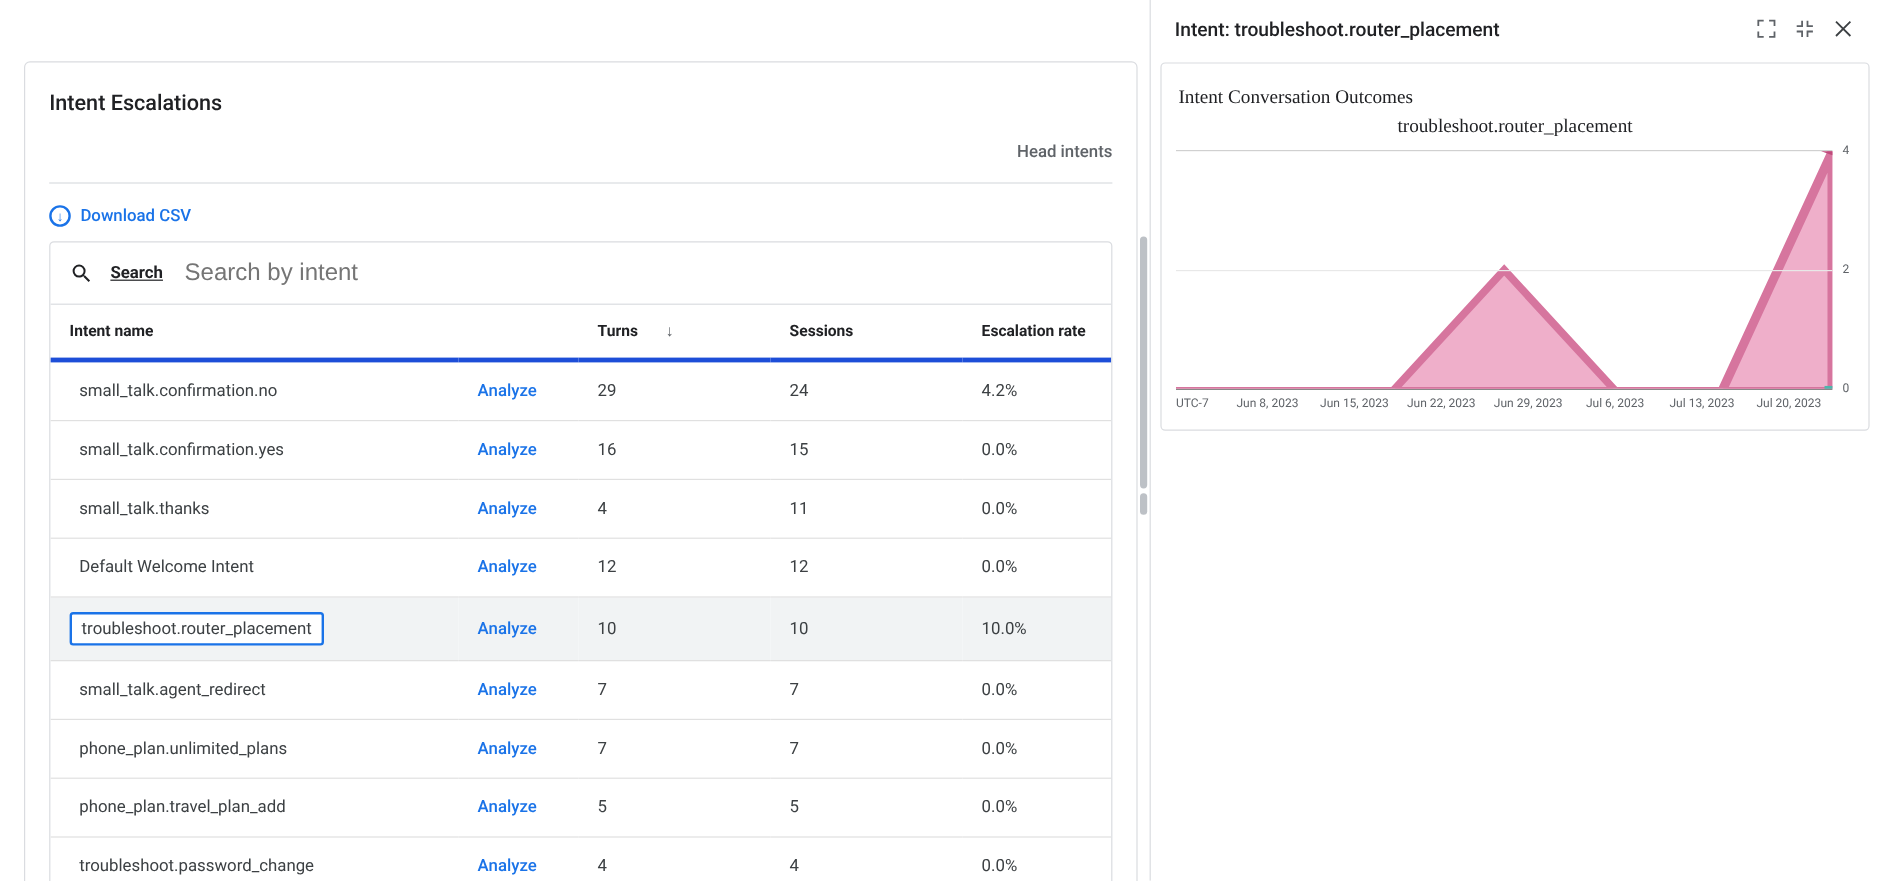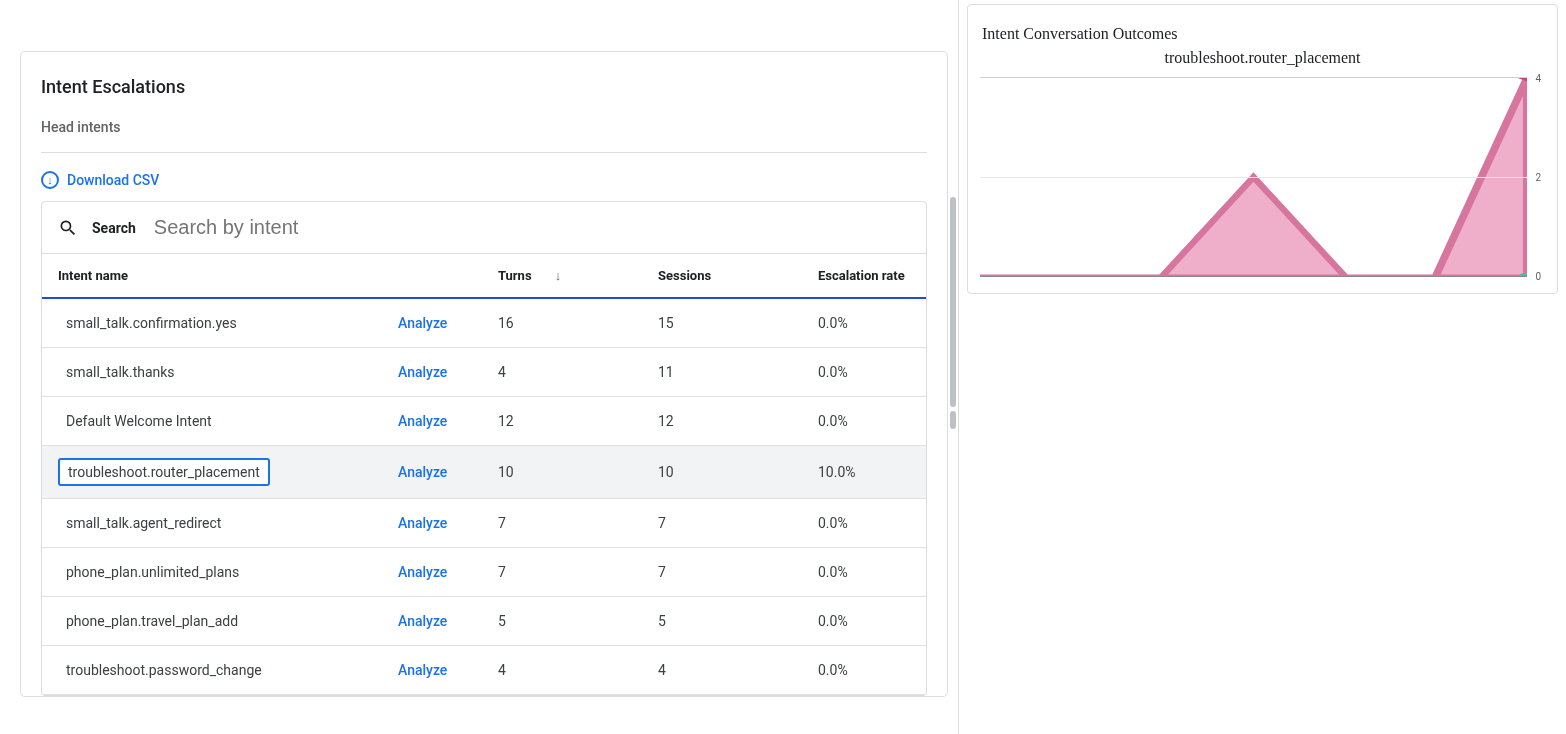--- a/index.html
+++ b/index.html
@@ -30,21 +30,21 @@
     font-weight: 500;
     padding: 24px 20px 8px 20px;
   }
   .tabs {
     display: flex;
     border-bottom: 1px solid #dadce0;
     margin: 0 20px;
   }
   .tab {
     flex: 1;
-    text-align: left;
+    text-align: right;
     padding: 14px 0;
     font-size: 14px;
     font-weight: 500;
     color: #5f6368;
     cursor: pointer;
     border-bottom: 3px solid transparent;
   }
   .tab.active {
     color: #1a73e8;
     border-bottom-color: #1a73e8;
@@ -77,32 +77,32 @@
     overflow: hidden;
   }
   .search-row {
     display: flex;
     align-items: center;
     padding: 14px 16px;
     gap: 14px;
     border-bottom: 1px solid #dadce0;
   }
   .search-icon-svg { width: 20px; height: 20px; fill: #202124; }
-  .search-label { font-weight: 700; margin-right: 4px; }
+  .search-label { font-weight: 700; margin-right: 4px; text-decoration: underline; }
   .search-input {
     border: none; outline: none; font-size: 20px;
     color: #5f6368; flex: 1;
   }
   table { width: 100%; border-collapse: collapse; }
   th {
     text-align: left;
     font-weight: 700;
     font-size: 13px;
     padding: 14px 16px;
-    border-bottom: 2px solid #1d4ed8;
+    border-bottom: 4px solid #1d4ed8;
   }
   th.sortable { cursor: pointer; }
   .sort-arrow { margin-left: 20px; color: #5f6368; }
   td {
     padding: 12px 16px;
     border-bottom: 1px solid #e0e0e0;
     font-size: 14px;
     color: #3c4043;
   }
   tr.selected td { background: #f1f3f4; }
@@ -229,20 +229,27 @@
             <th class="col-turns sortable">
               <span>Turns</span>
               <span class="sort-arrow">↓</span>
             </th>
             <th class="col-sessions">Sessions</th>
             <th>Escalation rate</th>
           </tr>
         </thead>
         <tbody id="intent-rows">
             <tr>
+              <td><span class="intent-name-cell">small_talk.confirmation.no</span></td>
+              <td><span class="analyze-link">Analyze</span></td>
+              <td>29</td>
+              <td>24</td>
+              <td>4.2%</td>
+            </tr>
+            <tr>
               <td><span class="intent-name-cell">small_talk.confirmation.yes</span></td>
               <td><span class="analyze-link">Analyze</span></td>
               <td>16</td>
               <td>15</td>
               <td>0.0%</td>
             </tr>
             <tr>
               <td><span class="intent-name-cell">small_talk.thanks</span></td>
               <td><span class="analyze-link">Analyze</span></td>
               <td>4</td>
@@ -294,33 +301,61 @@
           </tbody>
       </table>
 
     </div>
   </div>
   <div class="scroll-indicator"></div>
   <div class="scroll-handle"></div>
 </div>
 
 <div class="right-panel">
+  <div class="detail-header">
+    <div class="detail-title">Intent: troubleshoot.router_placement</div>
+    <span class="icon-btn">
+      <svg width="18" height="18" viewBox="0 0 24 24" fill="none" stroke="#5f6368" stroke-width="2">
+          <path d="M3 9V3h6M21 9V3h-6M3 15v6h6M21 15v6h-6"></path>
+        </svg>
+    </span>
+    <span class="icon-btn">
+      <svg width="18" height="18" viewBox="0 0 24 24" fill="none" stroke="#5f6368" stroke-width="2">
+          <path d="M9 3v6H3M15 3v6h6M9 21v-6H3M15 21v-6h6"></path>
+        </svg>
+    </span>
+    <span class="icon-btn">
+      <svg width="18" height="18" viewBox="0 0 24 24" fill="none" stroke="#3c4043" stroke-width="2">
+          <path d="M4 4l16 16M20 4L4 20"></path>
+        </svg>
+    </span>
+  </div>
 
   <div class="chart-card">
     <div class="chart-heading">Intent Conversation Outcomes</div>
     <div class="chart-subtitle">troubleshoot.router_placement</div>
     <div class="chart-area">
       <div class="plot" id="plot">
         <div class="gridline" style="top:50%"></div>
         <svg id="chart-svg" width="100%" height="100%" viewBox="0 0 100 100" preserveAspectRatio="none">
             <path d="M 0 100 L 0 100 L 16.666666666666664 100 L 33.33333333333333 100 L 50 50 L 66.66666666666666 100 L 83.33333333333334 100 L 100 0 L 100 100 Z" class="area-path"></path>
             <rect x="98.8" y="-1.2" width="2.4" height="2.4" transform="rotate(45 100 0)" class="marker"></rect>
             <rect x="98.8" y="98.8" width="2.4" height="2.4" class="marker-end"></rect>
           </svg>
         <div class="ylabels" id="ylabels">
             <span class="ylabel" style="top: 100%;">0</span>
             <span class="ylabel" style="top: 50%;">2</span>
             <span class="ylabel" style="top: 0%;">4</span>
           </div>
       </div>
     </div>
+    <div class="x-axis" id="xaxis">
+        <span class="x-tick x-first">UTC-7</span>
+        <span class="x-tick">Jun 8, 2023</span>
+        <span class="x-tick">Jun 15, 2023</span>
+        <span class="x-tick">Jun 22, 2023</span>
+        <span class="x-tick">Jun 29, 2023</span>
+        <span class="x-tick">Jul 6, 2023</span>
+        <span class="x-tick">Jul 13, 2023</span>
+        <span class="x-tick">Jul 20, 2023</span>
+      </div>
   </div>
 </div>
 
 </body></html>

